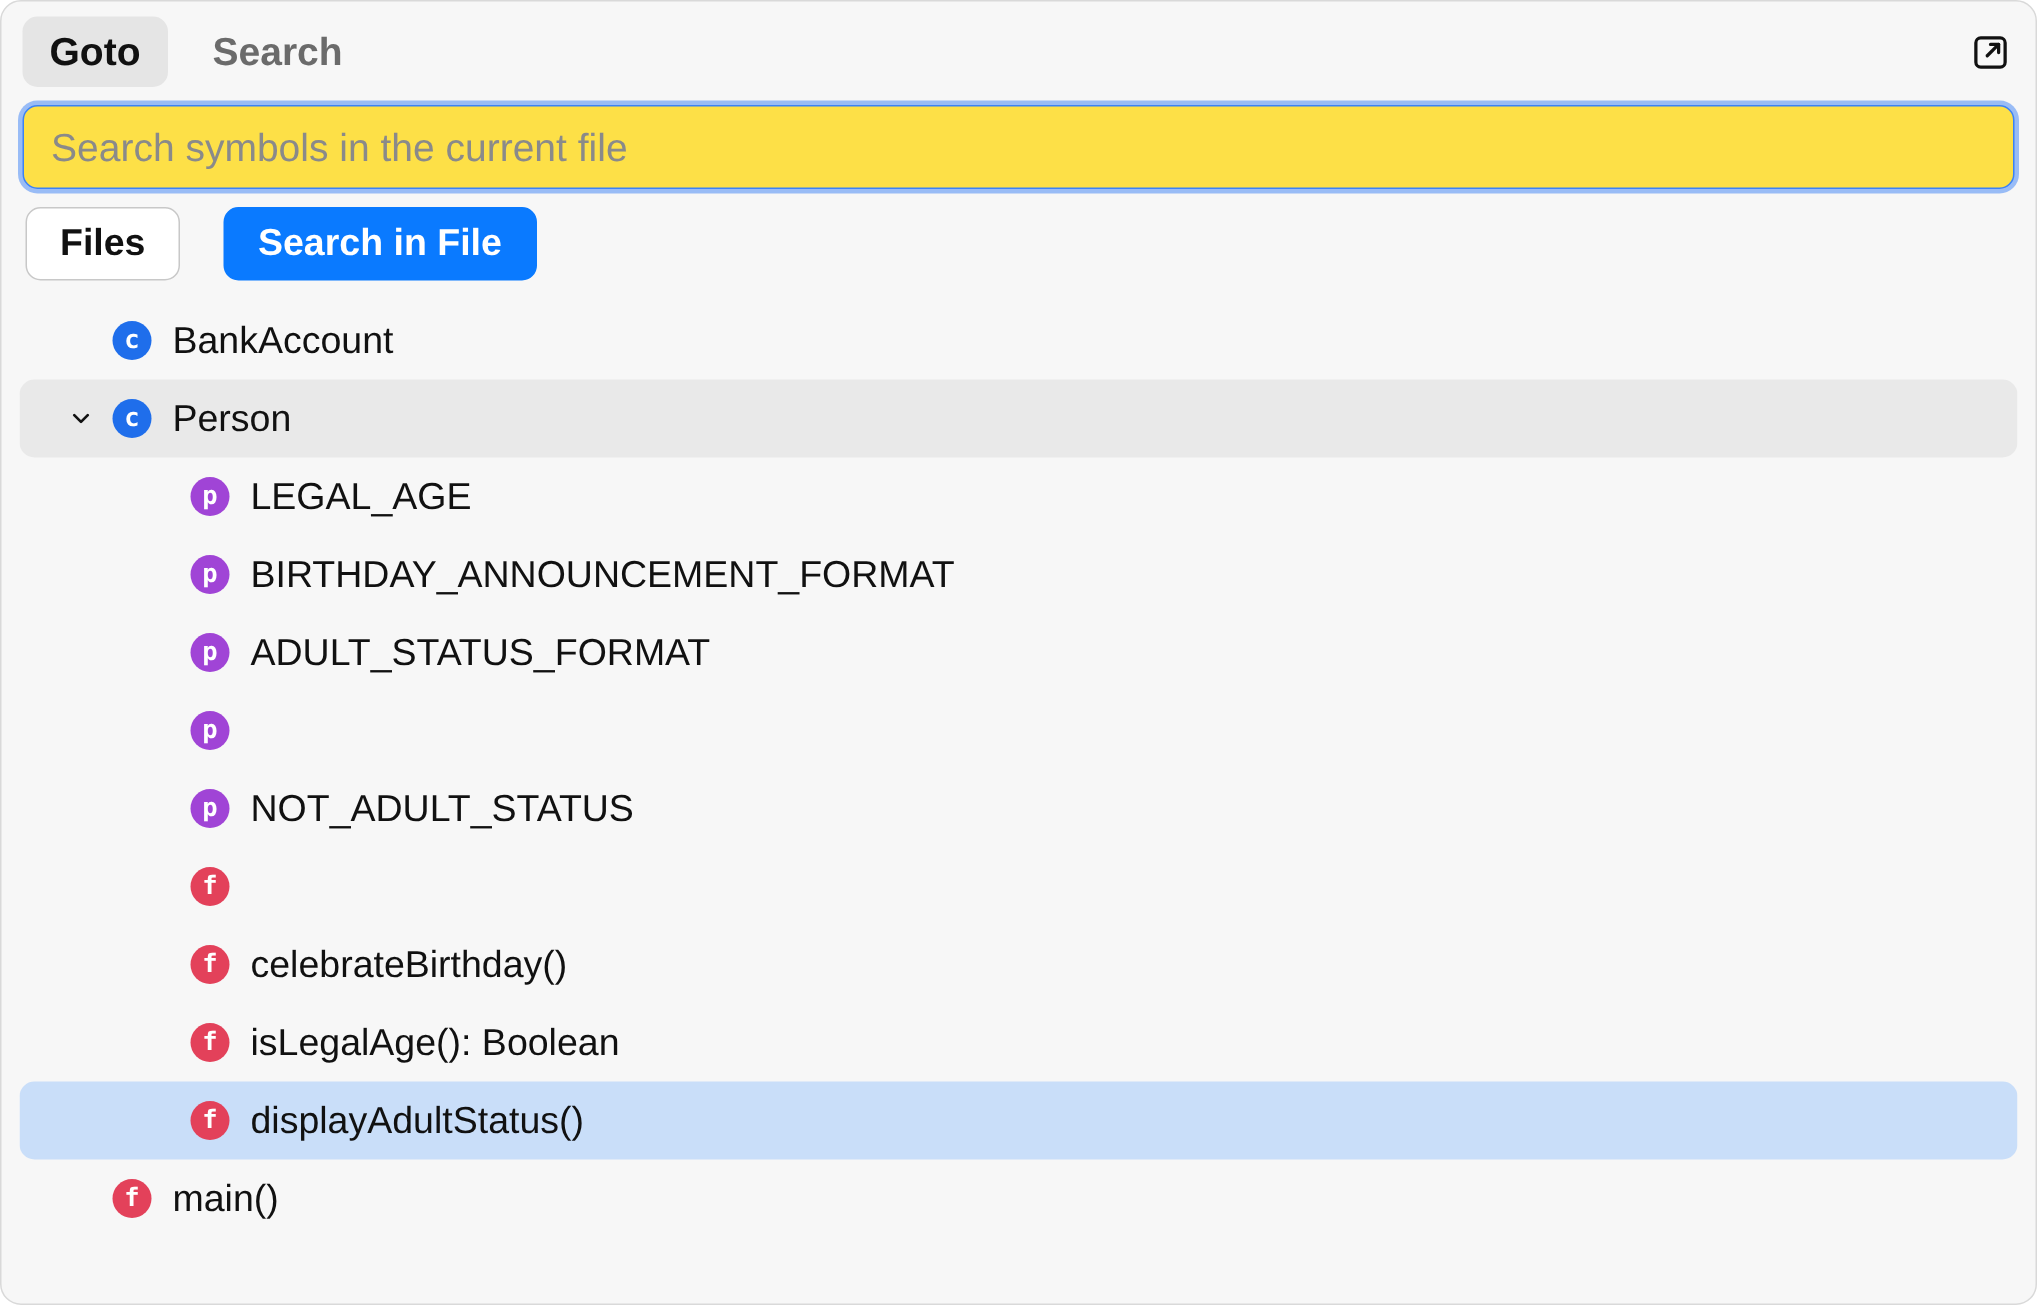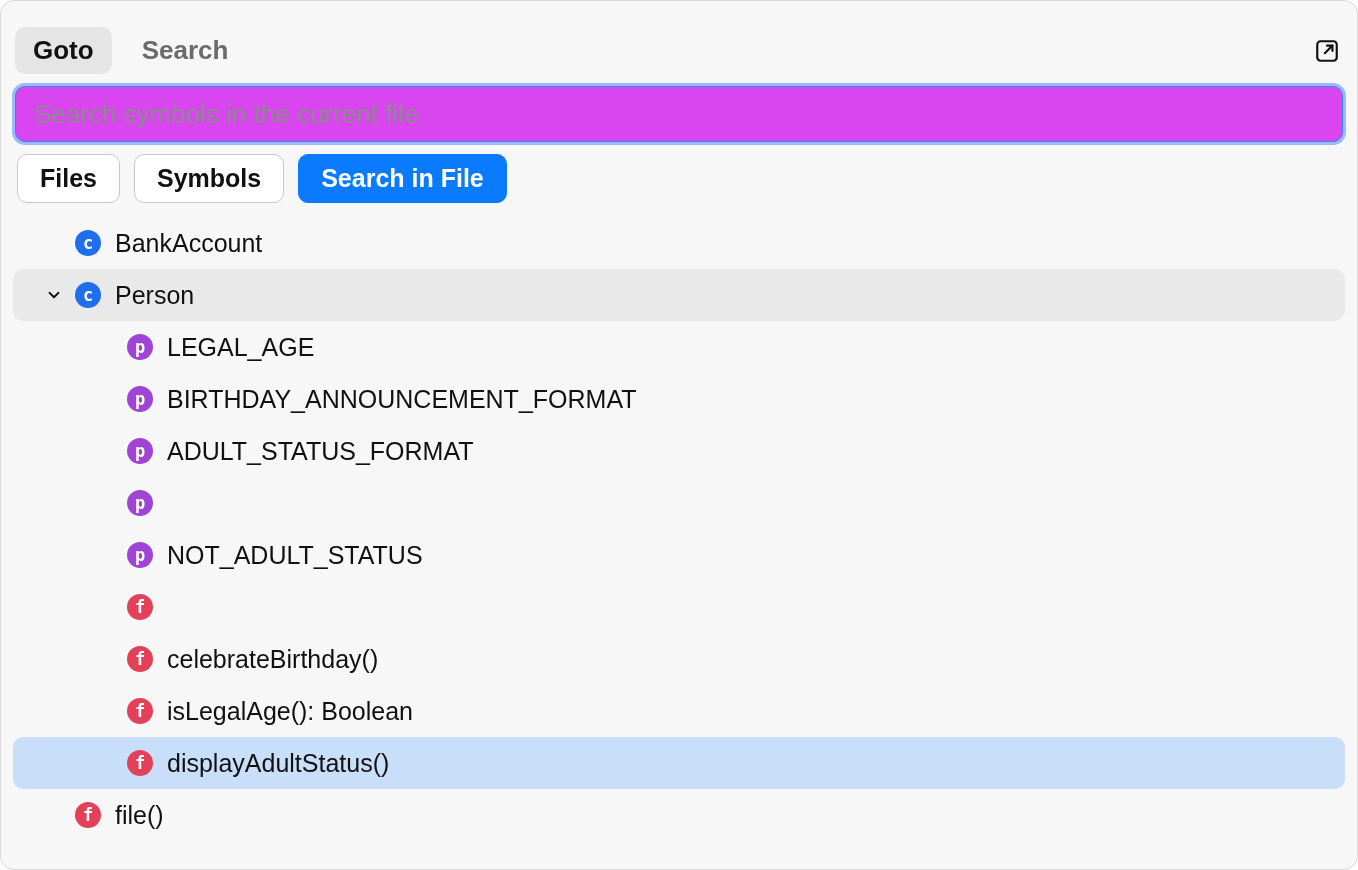--- a/index.html
+++ b/index.html
@@ -8,21 +8,21 @@
     font-family: -apple-system, BlinkMacSystemFont, "Segoe UI", Helvetica, Arial, sans-serif;
     background: #fff;
     overflow: hidden;
   }
   .panel {
     width: 1358px;
     height: 870px;
     background: #f7f7f7;
     border: 1px solid #d9d9d9;
     border-radius: 14px;
-    padding: 26px 12px 12px 12px;
+    padding: 10px 12px 12px 12px;
     display: flex;
     flex-direction: column;
     justify-content: space-between;
   }
   .tabs-row {
     display: flex;
     align-items: center;
     gap: 12px;
     padding: 0 2px 8px 2px;
   }
@@ -48,33 +48,33 @@
   .popout-btn svg { width: 26px; height: 26px; }
 
   .search-wrap {
     padding: 4px 2px 12px 2px;
   }
   .search-input {
     width: 100%;
     height: 56px;
     font-size: 26px;
     color: #111;
-    background: #d946ef;
+    background: #fde047;
     border: 1px solid #c8c8c8;
     border-radius: 10px;
     padding: 0 18px;
     outline: none;
     box-shadow: 0 0 0 3px #3b82f680;
     border-color: #3b82f6;
   }
   .search-input::placeholder { color: #8a8a8a; }
 
   .filter-row {
     display: flex;
-    gap: 14px;
+    gap: 29px;
     padding: 0 4px 14px 4px;
   }
   .filter-btn {
     font-size: 25px;
     font-weight: 600;
     color: #111;
     background: #fff;
     border: 1px solid #c8c8c8;
     border-radius: 10px;
     padding: 9px 22px;
@@ -143,21 +143,20 @@
       </svg>
     </div>
   </div>
 
   <div class="search-wrap">
     <input class="search-input" type="text" placeholder="Search symbols in the current file" style="">
   </div>
 
   <div class="filter-row">
     <button class="filter-btn">Files</button>
-    <button class="filter-btn">Symbols</button>
     <button class="filter-btn active">Search in File</button>
   </div>
 
   <div class="tree">
 
     <div class="row depth0">
       <span class="kind-icon kind-c">c</span>
       <span class="label">BankAccount</span>
     </div>
 
@@ -201,17 +200,17 @@
       <span class="kind-icon kind-f">f</span>
       <span class="label">isLegalAge(): Boolean</span>
     </div>
     <div class="row depth1 selected">
       <span class="kind-icon kind-f">f</span>
       <span class="label">displayAdultStatus()</span>
     </div>
 
     <div class="row depth0">
       <span class="kind-icon kind-f">f</span>
-      <span class="label">file()</span>
+      <span class="label">main()</span>
     </div>
 
   </div>
 </div>
 
 </body></html>

